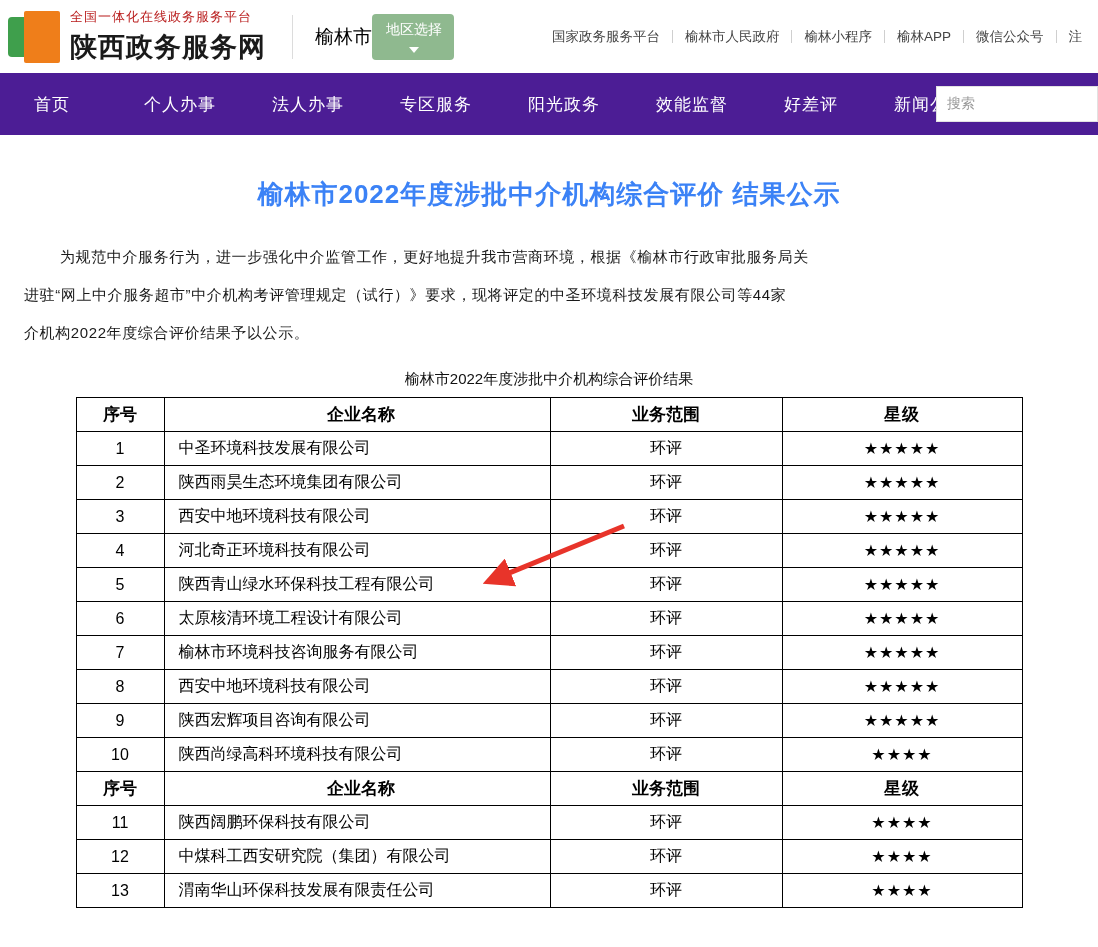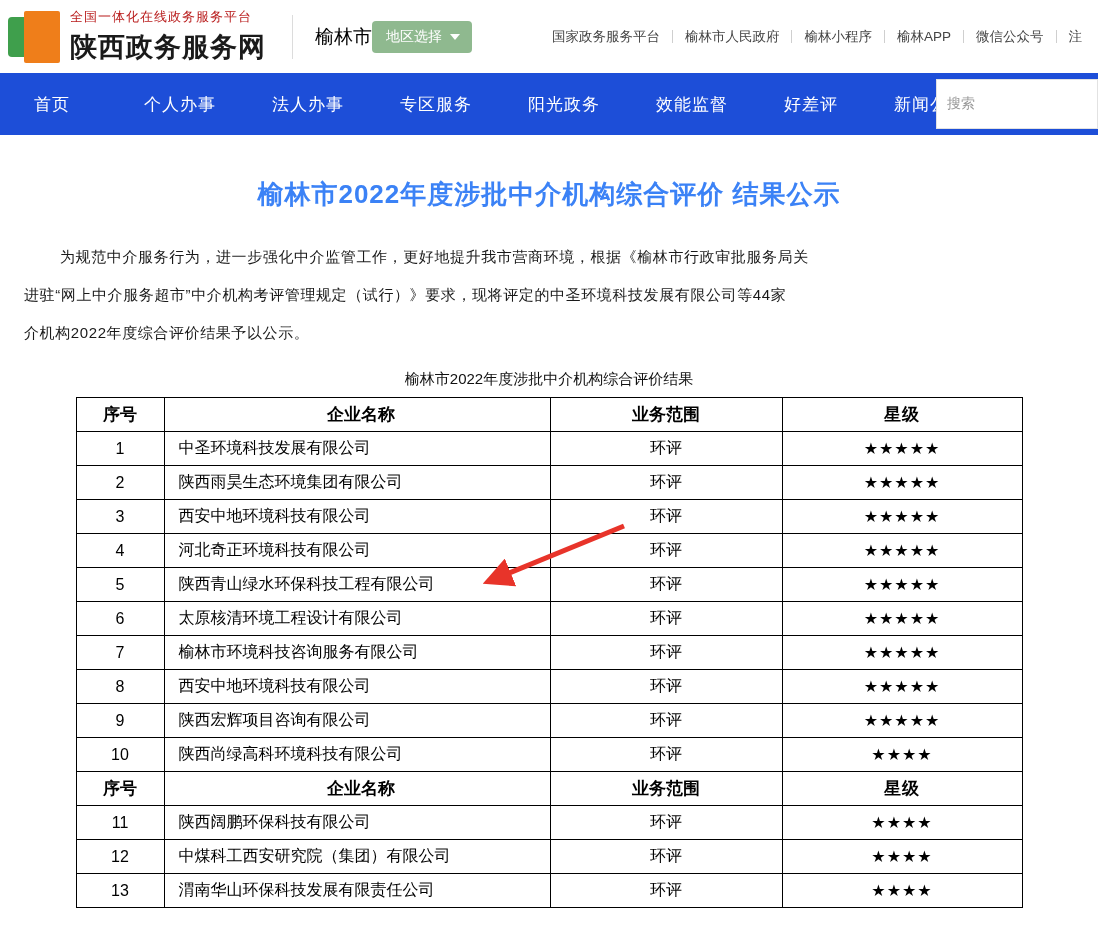--- a/index.html
+++ b/index.html
@@ -69,20 +69,21 @@
   .region-select {
     background: #8fb98f;
     color: #ffffff;
     font-size: 14px;
     border-radius: 4px;
     padding: 7px 12px 7px 14px;
     display: flex;
     align-items: center;
     gap: 8px;
     cursor: pointer;
+    flex-direction: column;
   }
   .region-select .caret {
     width: 0; height: 0;
     border-left: 5px solid transparent;
     border-right: 5px solid transparent;
     border-top: 6px solid #ffffff;
   }
   .top-links {
     margin-left: auto;
     display: flex;
@@ -98,41 +99,41 @@
   }
   .top-links .sep {
     width: 1px;
     height: 13px;
     background: #cfcfcf;
   }
 
   
   .navbar {
     height: 62px;
-    background: #1d4ed8;
+    background: #4c1d95;
     display: flex;
     align-items: center;
     position: relative;
   }
   .navbar .nav-item {
     color: #ffffff;
     font-size: 17px;
     padding: 0 28px;
     cursor: pointer;
     white-space: nowrap;
     letter-spacing: 1px;
   }
   .navbar .nav-item.first { padding-left: 34px; padding-right: 46px;}
   .search-box {
     position: absolute;
     right: 0;
     top: 50%;
     transform: translateY(-50%);
     width: 162px;
-    height: 50px;
+    height: 36px;
     background: #ffffff;
     border: 1px solid #e2e2e2;
     display: flex;
     align-items: center;
     padding: 0 10px;
     font-size: 14px;
     color: #999;
   }
 
   

